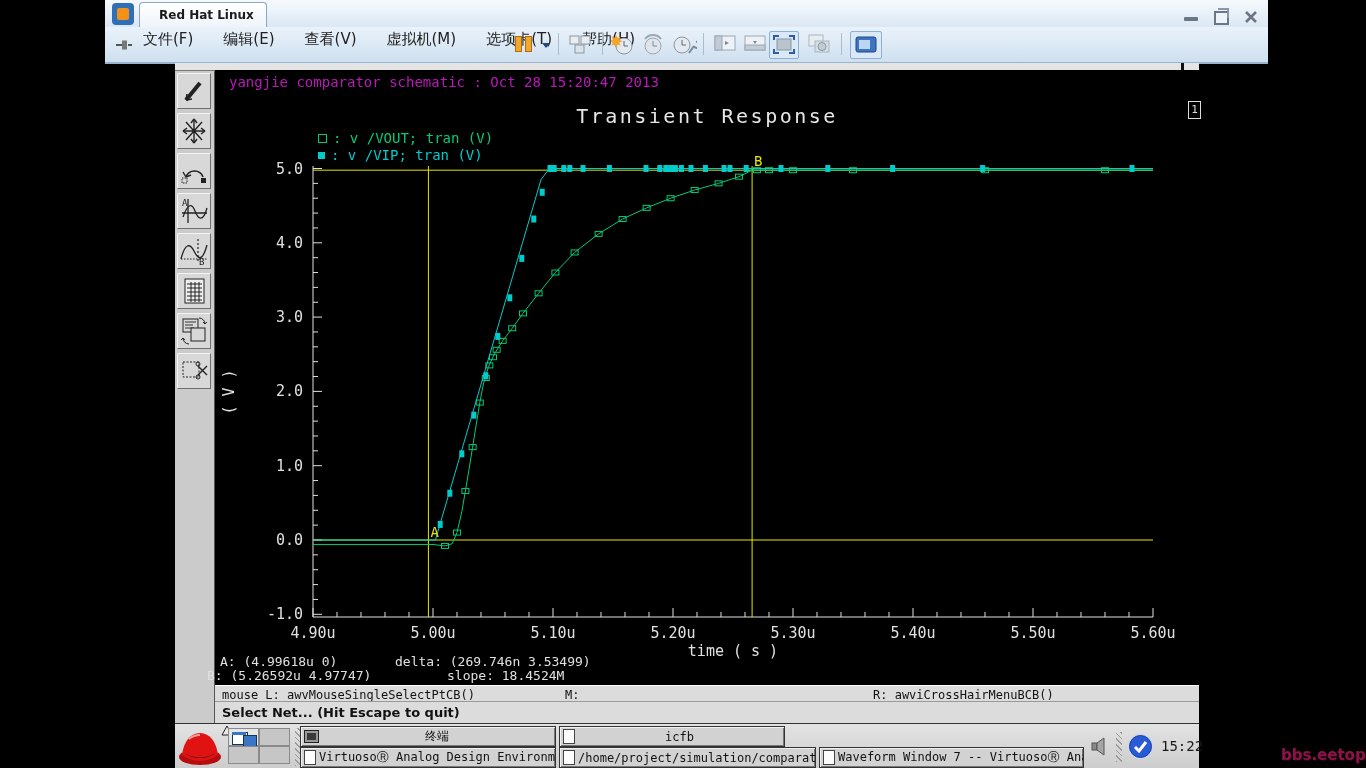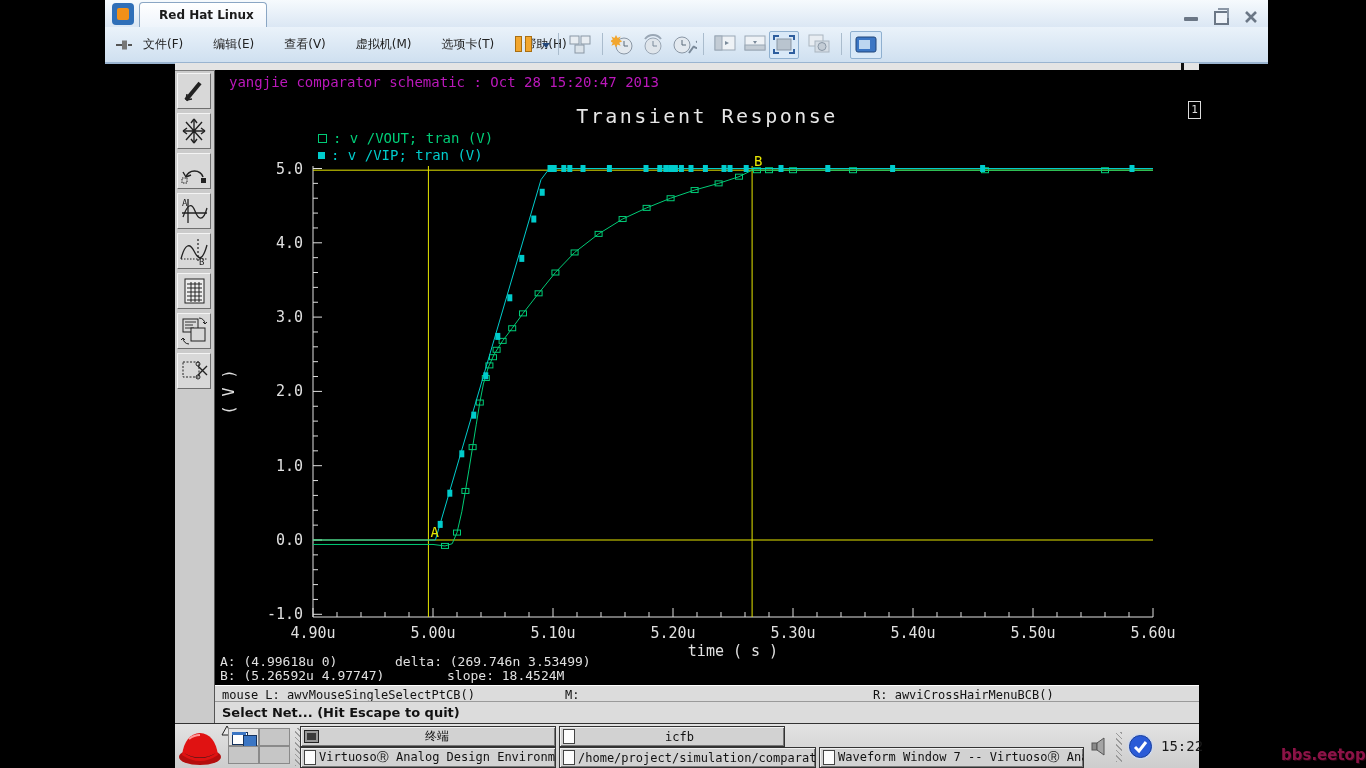--- a/index.html
+++ b/index.html
@@ -16,21 +16,21 @@
        border:1px solid #8aa6c4;border-bottom:none;border-radius:4px 4px 0 0;
        display:flex;align-items:center;padding:0 14px;box-sizing:border-box;gap:5px;}
   .tab-title{font-size:12px;font-weight:bold;color:#1b1b1b;white-space:nowrap;}
   .tab-close{color:#8899aa;font-size:11px;font-weight:bold;margin-left:2px;}
   .winctl{top:10px;height:14px;}
   .ctl-min{left:1079px;width:14px;height:4px;background:#6b7786;top:17px;border-radius:1px;}
   .ctl-restore{left:1109px;width:11px;height:10px;border:2px solid #6b7786;top:11px;background:#eef3f9;}
   .ctl-restore:before{content:"";position:absolute;left:2px;top:-5px;width:9px;height:8px;border:2px solid #8b97a6;border-bottom:none;border-left:none;}
   #toolbar{left:0;top:27px;width:1163px;height:35px;
            background:linear-gradient(#eaf2fa,#cfe0f0);border-bottom:2px solid #9ab4d0;}
-  .menu-row{left:30px;top:7px;display:flex;gap:14px;font-size:12px;color:#222;}
+  .menu-row{left:30px;top:1px;display:flex;gap:14px;font-size:15px;color:#222;}
   .menu-item{padding:2px 8px;white-space:nowrap;}
   .sep{top:6px;width:1px;height:22px;background:#aabccd;}
   .tbicon{top:6px;}
   .pressed{border:1px solid #8fb0d0;background:#d9e9f8;border-radius:2px;}
   
   #wv-sliver{left:175px;top:63px;width:1024px;height:8px;background:#e4e4e4;border-bottom:1px solid #777;box-sizing:border-box;}
   #wv-sliver-tick{left:1181px;top:63px;width:3px;height:7px;background:#111;}
   #toolstrip{left:175px;top:71px;width:40px;height:652px;background:#cbcbcb;border-right:1px solid #555;box-sizing:border-box;}
   .wvbtn{position:absolute;left:2px;width:34px;height:36px;background:#d8d8d8;
          border:1px solid;border-color:#f4f4f4 #6e6e6e #6e6e6e #f4f4f4;box-sizing:border-box;}
@@ -405,21 +405,21 @@
     <span class="lg-sq sq-vout"></span>
       <span class="c-green">: v /VOUT; tran (V)</span>
   </div>
   <div class="legend-row abs mono" style="top:148px">
     <span class="lg-sq sq-vip"></span>
       <span class="c-cyan">: v /VIP; tran (V)</span>
   </div>
 
   <div class="abs mono readout" style="left:220px;top:654px">A: (4.99618u 0)</div>
   <div class="abs mono readout" style="left:395px;top:654px">delta: (269.746n 3.53499)</div>
-  <div class="abs mono readout" style="left:220px;top:668px">B: (5.26592u 4.97747)</div>
+  <div class="abs mono readout" style="left:207px;top:668px">B: (5.26592u 4.97747)</div>
   <div class="abs mono readout" style="left:447px;top:668px">slope: 18.4524M</div>
 
   <div id="mouse-row" class="abs">
     <span class="abs mono mouse-txt" style="left:7px">mouse L: awvMouseSingleSelectPtCB()</span>
     <span class="abs mono mouse-txt" style="left:350px">M:</span>
     <span class="abs mono mouse-txt" style="left:658px">R: awviCrossHairMenuBCB()</span>
   </div>
   <div id="prompt-row" class="abs">
     <span>Select Net... (Hit Escape to quit)</span>
   </div>

